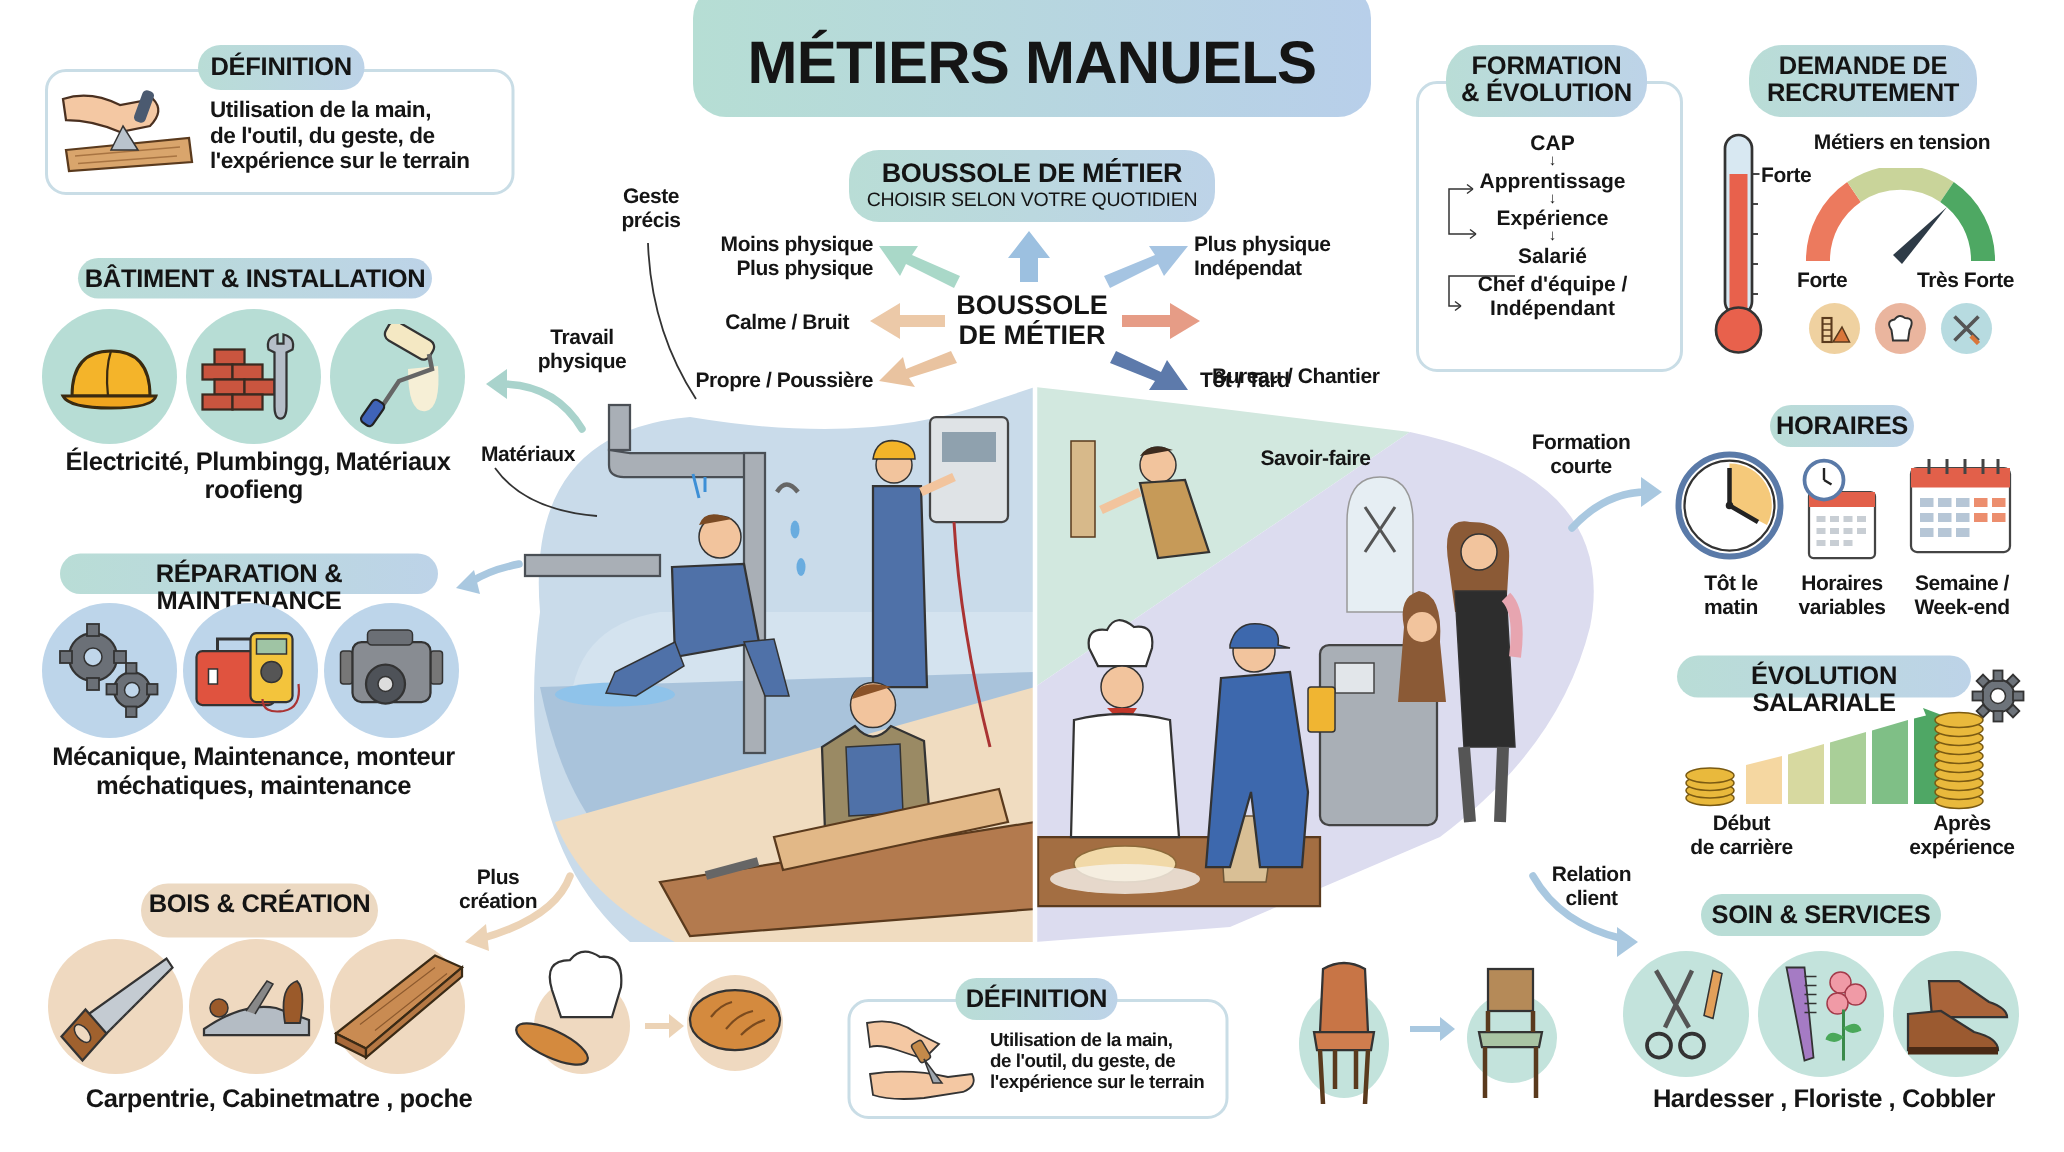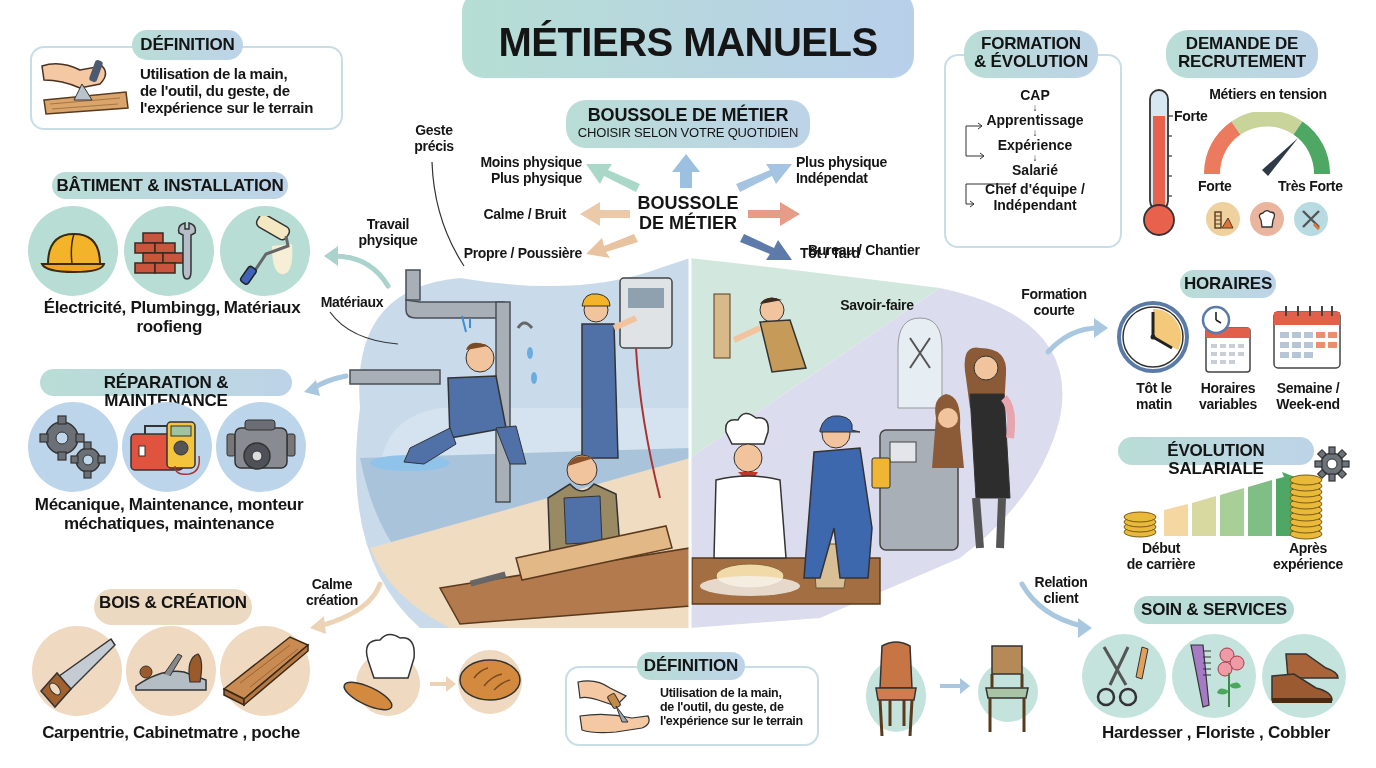--- a/index.html
+++ b/index.html
@@ -149,21 +149,21 @@
   </svg>
 </div>
 <div class="circle c-tan" style="left:220px; top:626px;">
   <svg width="90" height="76" viewBox="0 0 90 76">
     <path d="M4 56 L70 4 L88 12 L24 66 Z" fill="#c98b52" stroke="#3a2a15" stroke-width="1.5"></path>
     <path d="M4 56 L24 66 L24 72 L4 62 Z" fill="#a8693a" stroke="#3a2a15" stroke-width="1.5"></path>
     <path d="M24 66 L88 12 L88 18 L24 72 Z" fill="#b57844" stroke="#3a2a15" stroke-width="1.5"></path>
     <path d="M20 50 L70 12 M30 54 L78 16" stroke="#8d5a2e" stroke-width="0.8"></path>
   </svg>
 </div>
-<div class="caption" style="left:30px; top:724px; width:282px;">Carpentrie, Cabinetmatre , poche</div>
+<div class="caption" style="left:45px; top:724px; width:282px;">Carpentrie, Cabinetmatre , poche</div>
 
 <div class="abs" style="left:320px; top:258px;">
   <svg width="760" height="380" viewBox="0 0 760 380">
 
     <path d="M40 150 Q30 30 140 20 Q260 40 340 10 L370 0 L370 370 L100 370 Q20 300 40 150 Z" fill="#c9dbea"></path>
     <path d="M60 220 Q60 160 120 150 L370 150 L370 260 L80 300 Z" fill="#d4e3ef"></path>
 
     <path d="M40 200 Q60 300 120 330 L370 250 L370 190 Z" fill="#a9c3db"></path>
 
     <path d="M50 290 L370 200 L370 370 L130 370 Q70 340 50 290 Z" fill="#f0dcc0"></path>
@@ -316,21 +316,21 @@
   <div>Travail</div>
   <div>physique</div>
 </div>
 <div class="lbl sm" style="left:314px; top:294px; width:76px; font-weight:600;">Matériaux</div>
 <div class="lbl sm" style="left:832px; top:297px; width:90px; font-weight:600;">Savoir-faire</div>
 <div class="lbl sm" style="left:1012px; top:286px; width:84px; font-weight:600;">
   <div>Formation</div>
   <div>courte</div>
 </div>
 <div class="lbl sm" style="left:300px; top:576px; width:64px; font-weight:600;">
-  <div>Calme</div>
+  <div>Plus</div>
   <div>création</div>
 </div>
 <div class="lbl sm" style="left:1026px; top:574px; width:70px; font-weight:600;">
   <div>Relation</div>
   <div>client</div>
 </div>
 
 <div class="abs" style="left:0; top:0;">
   <svg width="1376" height="768">
     <g fill="none" stroke-width="5" stroke-linecap="round">

